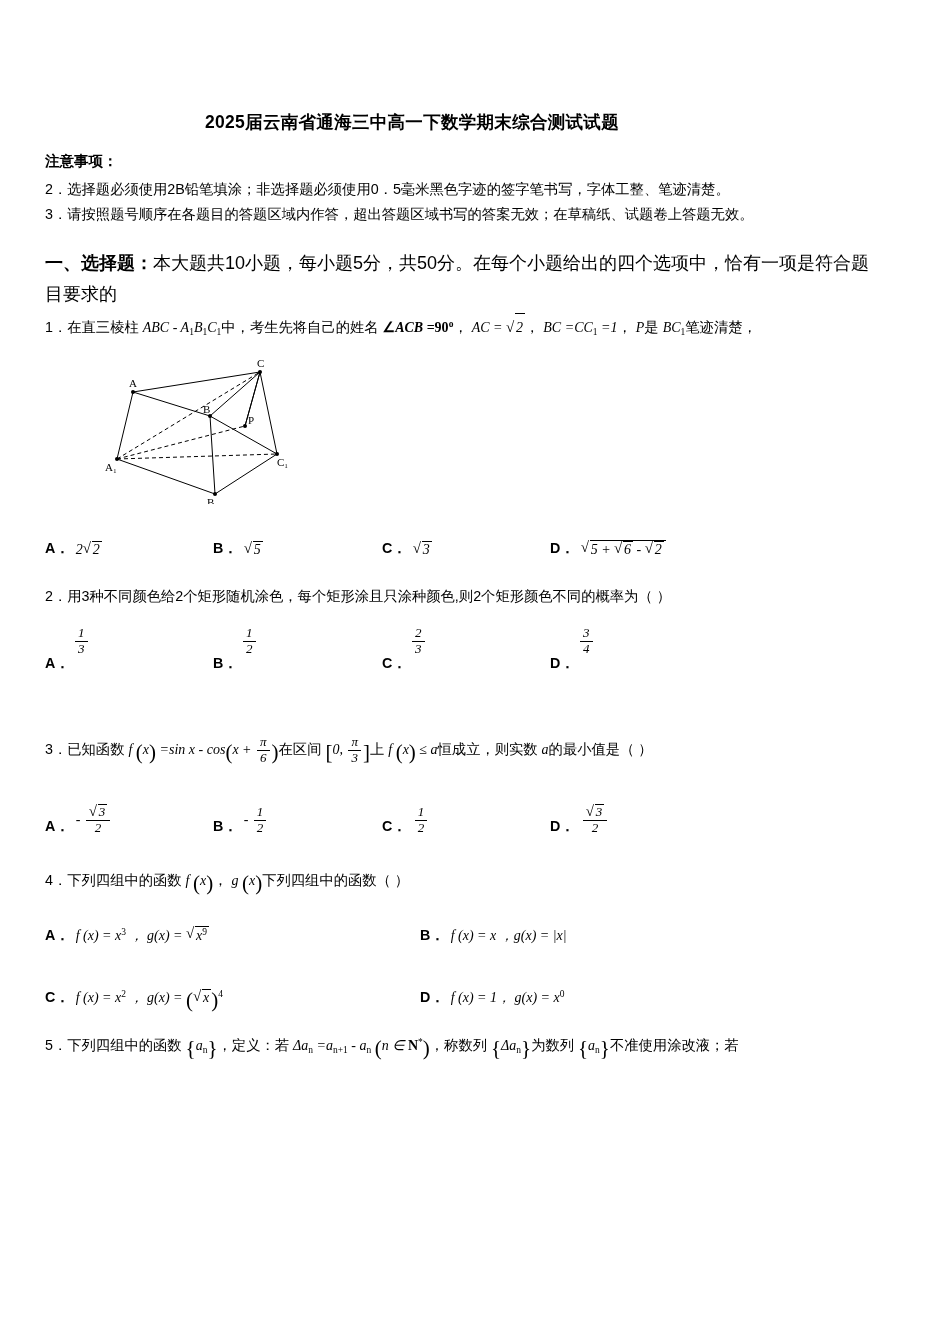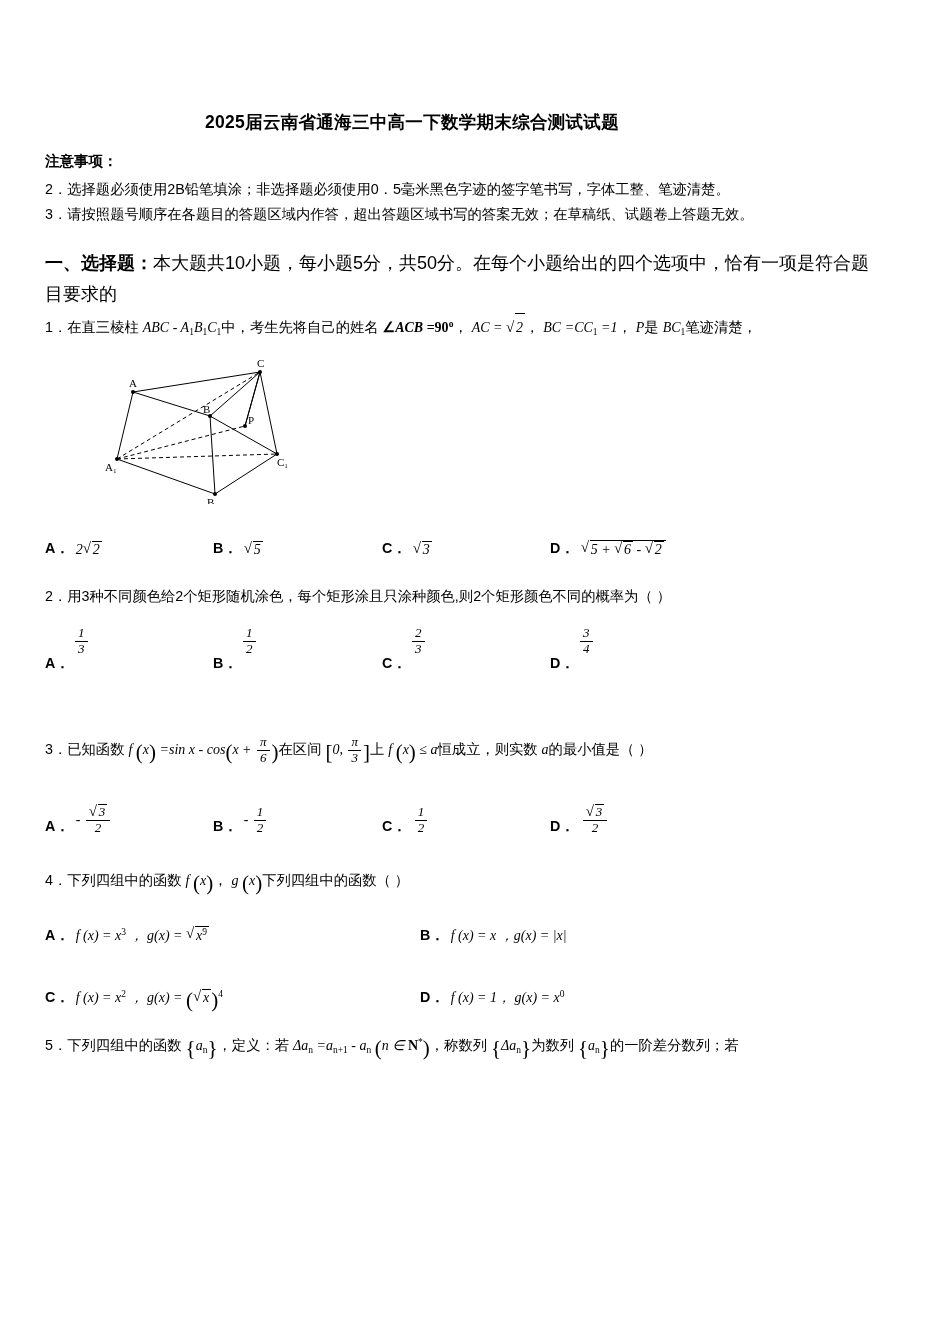--- a/index.html
+++ b/index.html
@@ -303,16 +303,16 @@
       <span class="opt-label">D．</span>
       <span class="m"><i>f</i> (<i>x</i>) = 1，&nbsp;<i>g</i>(<i>x</i>) = <i>x</i><sup>0</sup></span>
     </div>
   </div>
 
   <div class="q" style="margin-top:12px">
     <span class="q-num">5．</span><span>下列四组中的函数</span>
     <span class="m"><span class="brk">{</span><i>a<sub>n</sub></i><span class="brk">}</span></span><span>，定义：若</span>
     <span class="m">Δ<i>a<sub>n</sub></i> =<i>a</i><sub>n+1</sub> - <i>a<sub>n</sub></i> <span class="big-paren">(</span><i>n</i> ∈ <span style="font-style:normal;font-weight:bold">N</span><sup>*</sup><span class="big-paren">)</span></span><span>，称数列</span>
     <span class="m"><span class="brk">{</span>Δ<i>a<sub>n</sub></i><span class="brk">}</span></span><span>为数列</span>
-    <span class="m"><span class="brk">{</span><i>a<sub>n</sub></i><span class="brk">}</span></span><span>的一阶差分数列；若</span>
+    <span class="m"><span class="brk">{</span><i>a<sub>n</sub></i><span class="brk">}</span></span><span>不准使用涂改液；若</span>
   </div>
 
 </div>
 
 </body></html>

